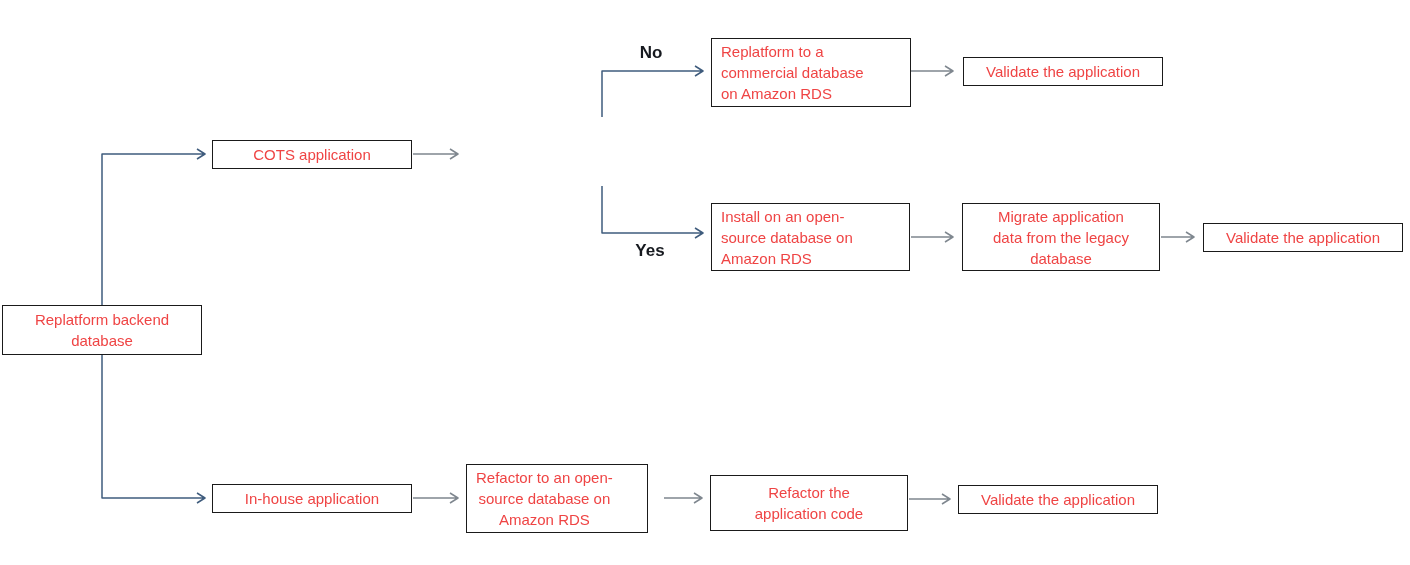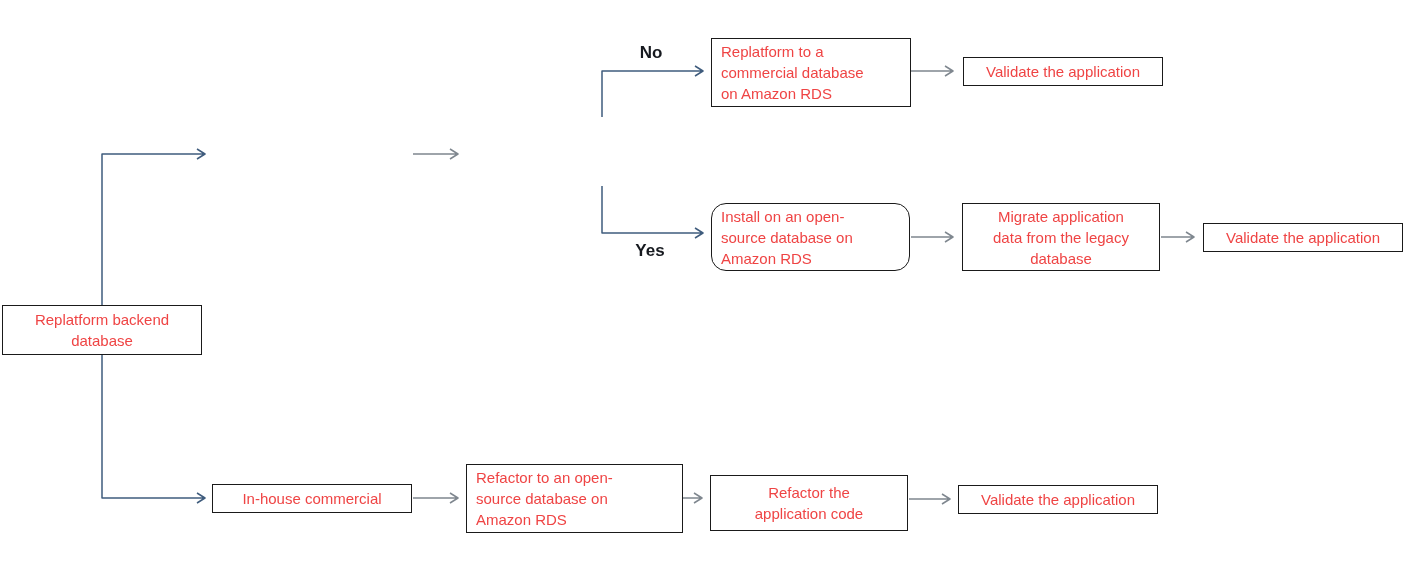--- a/index.html
+++ b/index.html
@@ -72,41 +72,42 @@
       <path d="M1161 237 H1193 M1186 232 L1194 237 L1186 242"></path>
       <path d="M413 498 H457 M450 493 L458 498 L450 503"></path>
       <path d="M664 498 H701 M694 493 L702 498 L694 503"></path>
       <path d="M909 499 H949 M942 494 L950 499 L942 504"></path>
     </g>
   </svg>
 
   <div class="node node--center" style="left:2px; top:305px; width:200px; height:50px;">Replatform backend
 database</div>
 
+  <div class="node node--center" style="left:212px; top:140px; width:200px; height:29px;">COTS application</div>
 
 
   <div class="node node--left" style="left:711px; top:38px; width:200px; height:69px;">Replatform to a
 commercial database
 on Amazon RDS</div>
 
   <div class="node node--center" style="left:963px; top:57px; width:200px; height:29px;">Validate the application</div>
 
-  <div class="node node--left" style="left:711px; top:203px; width:199px; height:68px;border-radius:15px;">Install on an open-
+  <div class="node node--left" style="left:711px; top:203px; width:199px; height:68px;">Install on an open-
 source database on
 Amazon RDS</div>
 
   <div class="node node--center" style="left:962px; top:203px; width:198px; height:68px;">Migrate application
 data from the legacy
 database</div>
 
   <div class="node node--center" style="left:1203px; top:223px; width:200px; height:29px;">Validate the application</div>
 
-  <div class="node node--center" style="left:212px; top:484px; width:200px; height:29px;">In-house commercial</div>
+  <div class="node node--center" style="left:212px; top:484px; width:200px; height:29px;">In-house application</div>
 
-  <div class="node node--left" style="left:466px; top:464px; width:217px; height:69px;">Refactor to an open-
+  <div class="node node--left" style="left:466px; top:464px; width:182px; height:69px;text-align:center;">Refactor to an open-
 source database on
 Amazon RDS</div>
 
   <div class="node node--center" style="left:710px; top:475px; width:198px; height:56px;">Refactor the
 application code</div>
 
   <div class="node node--center" style="left:958px; top:485px; width:200px; height:29px;">Validate the application</div>
 
   <div class="branch-label" style="left:636px; top:45px; width:30px;">No</div>
 

